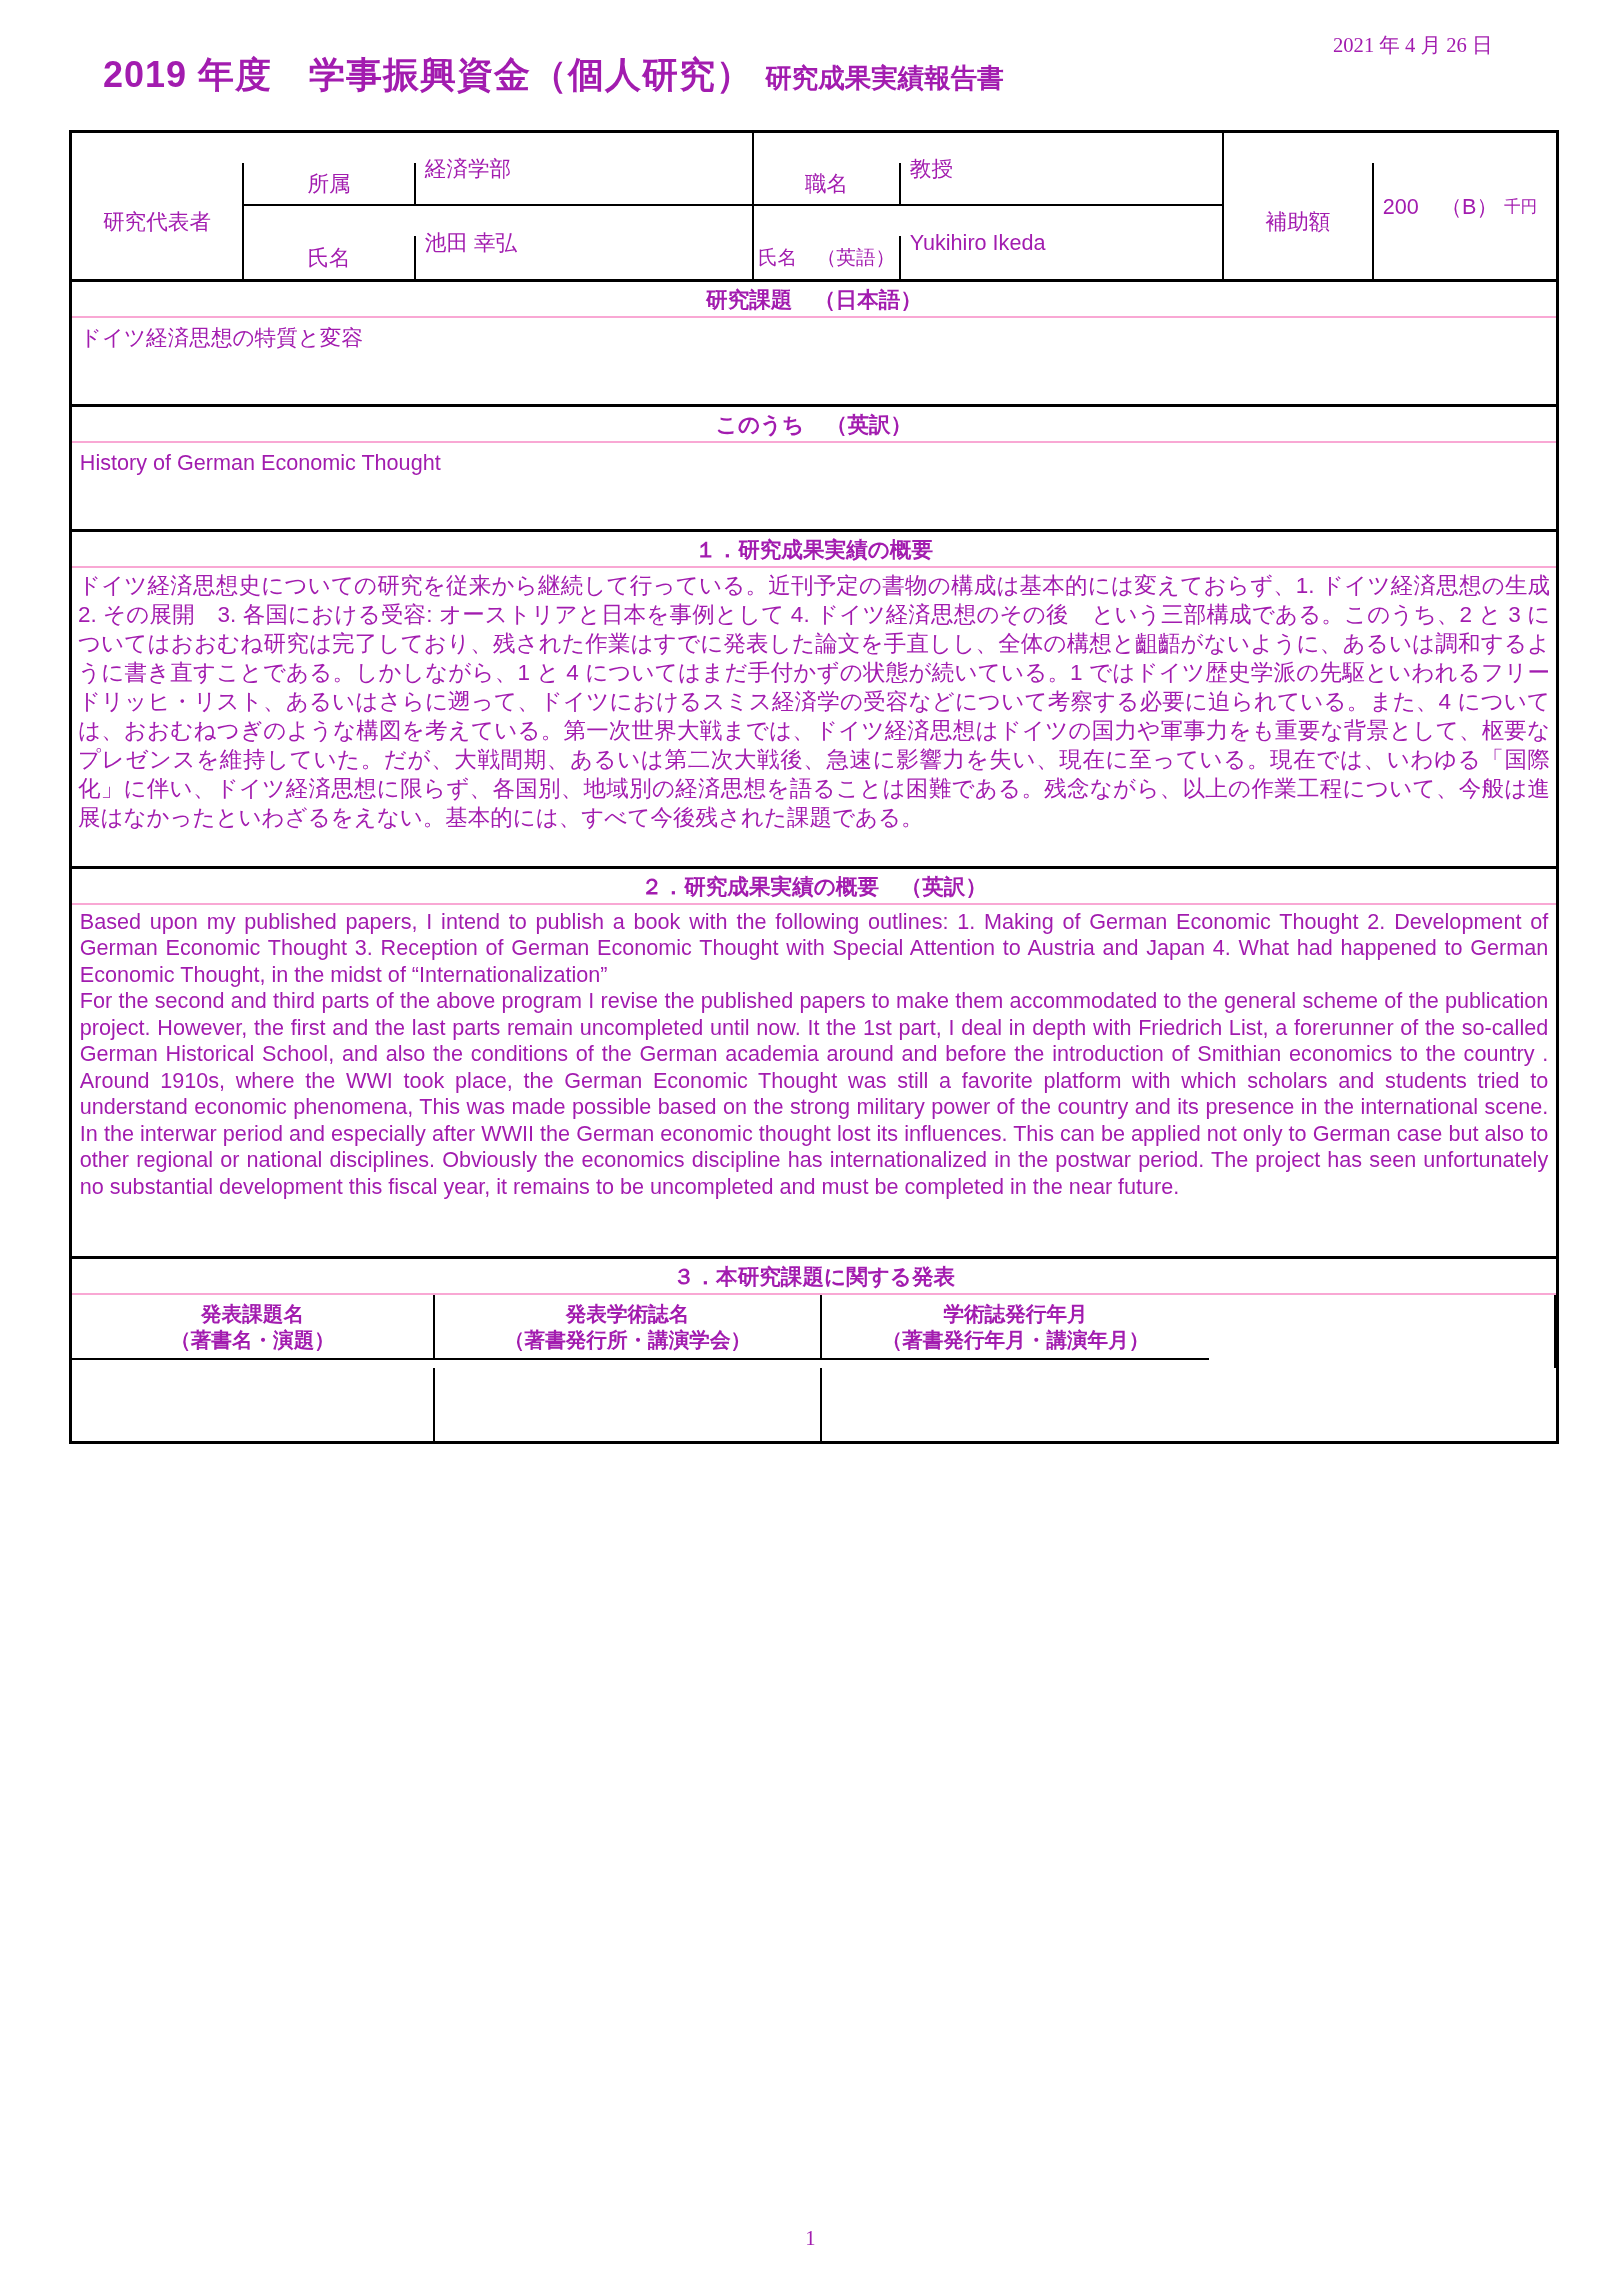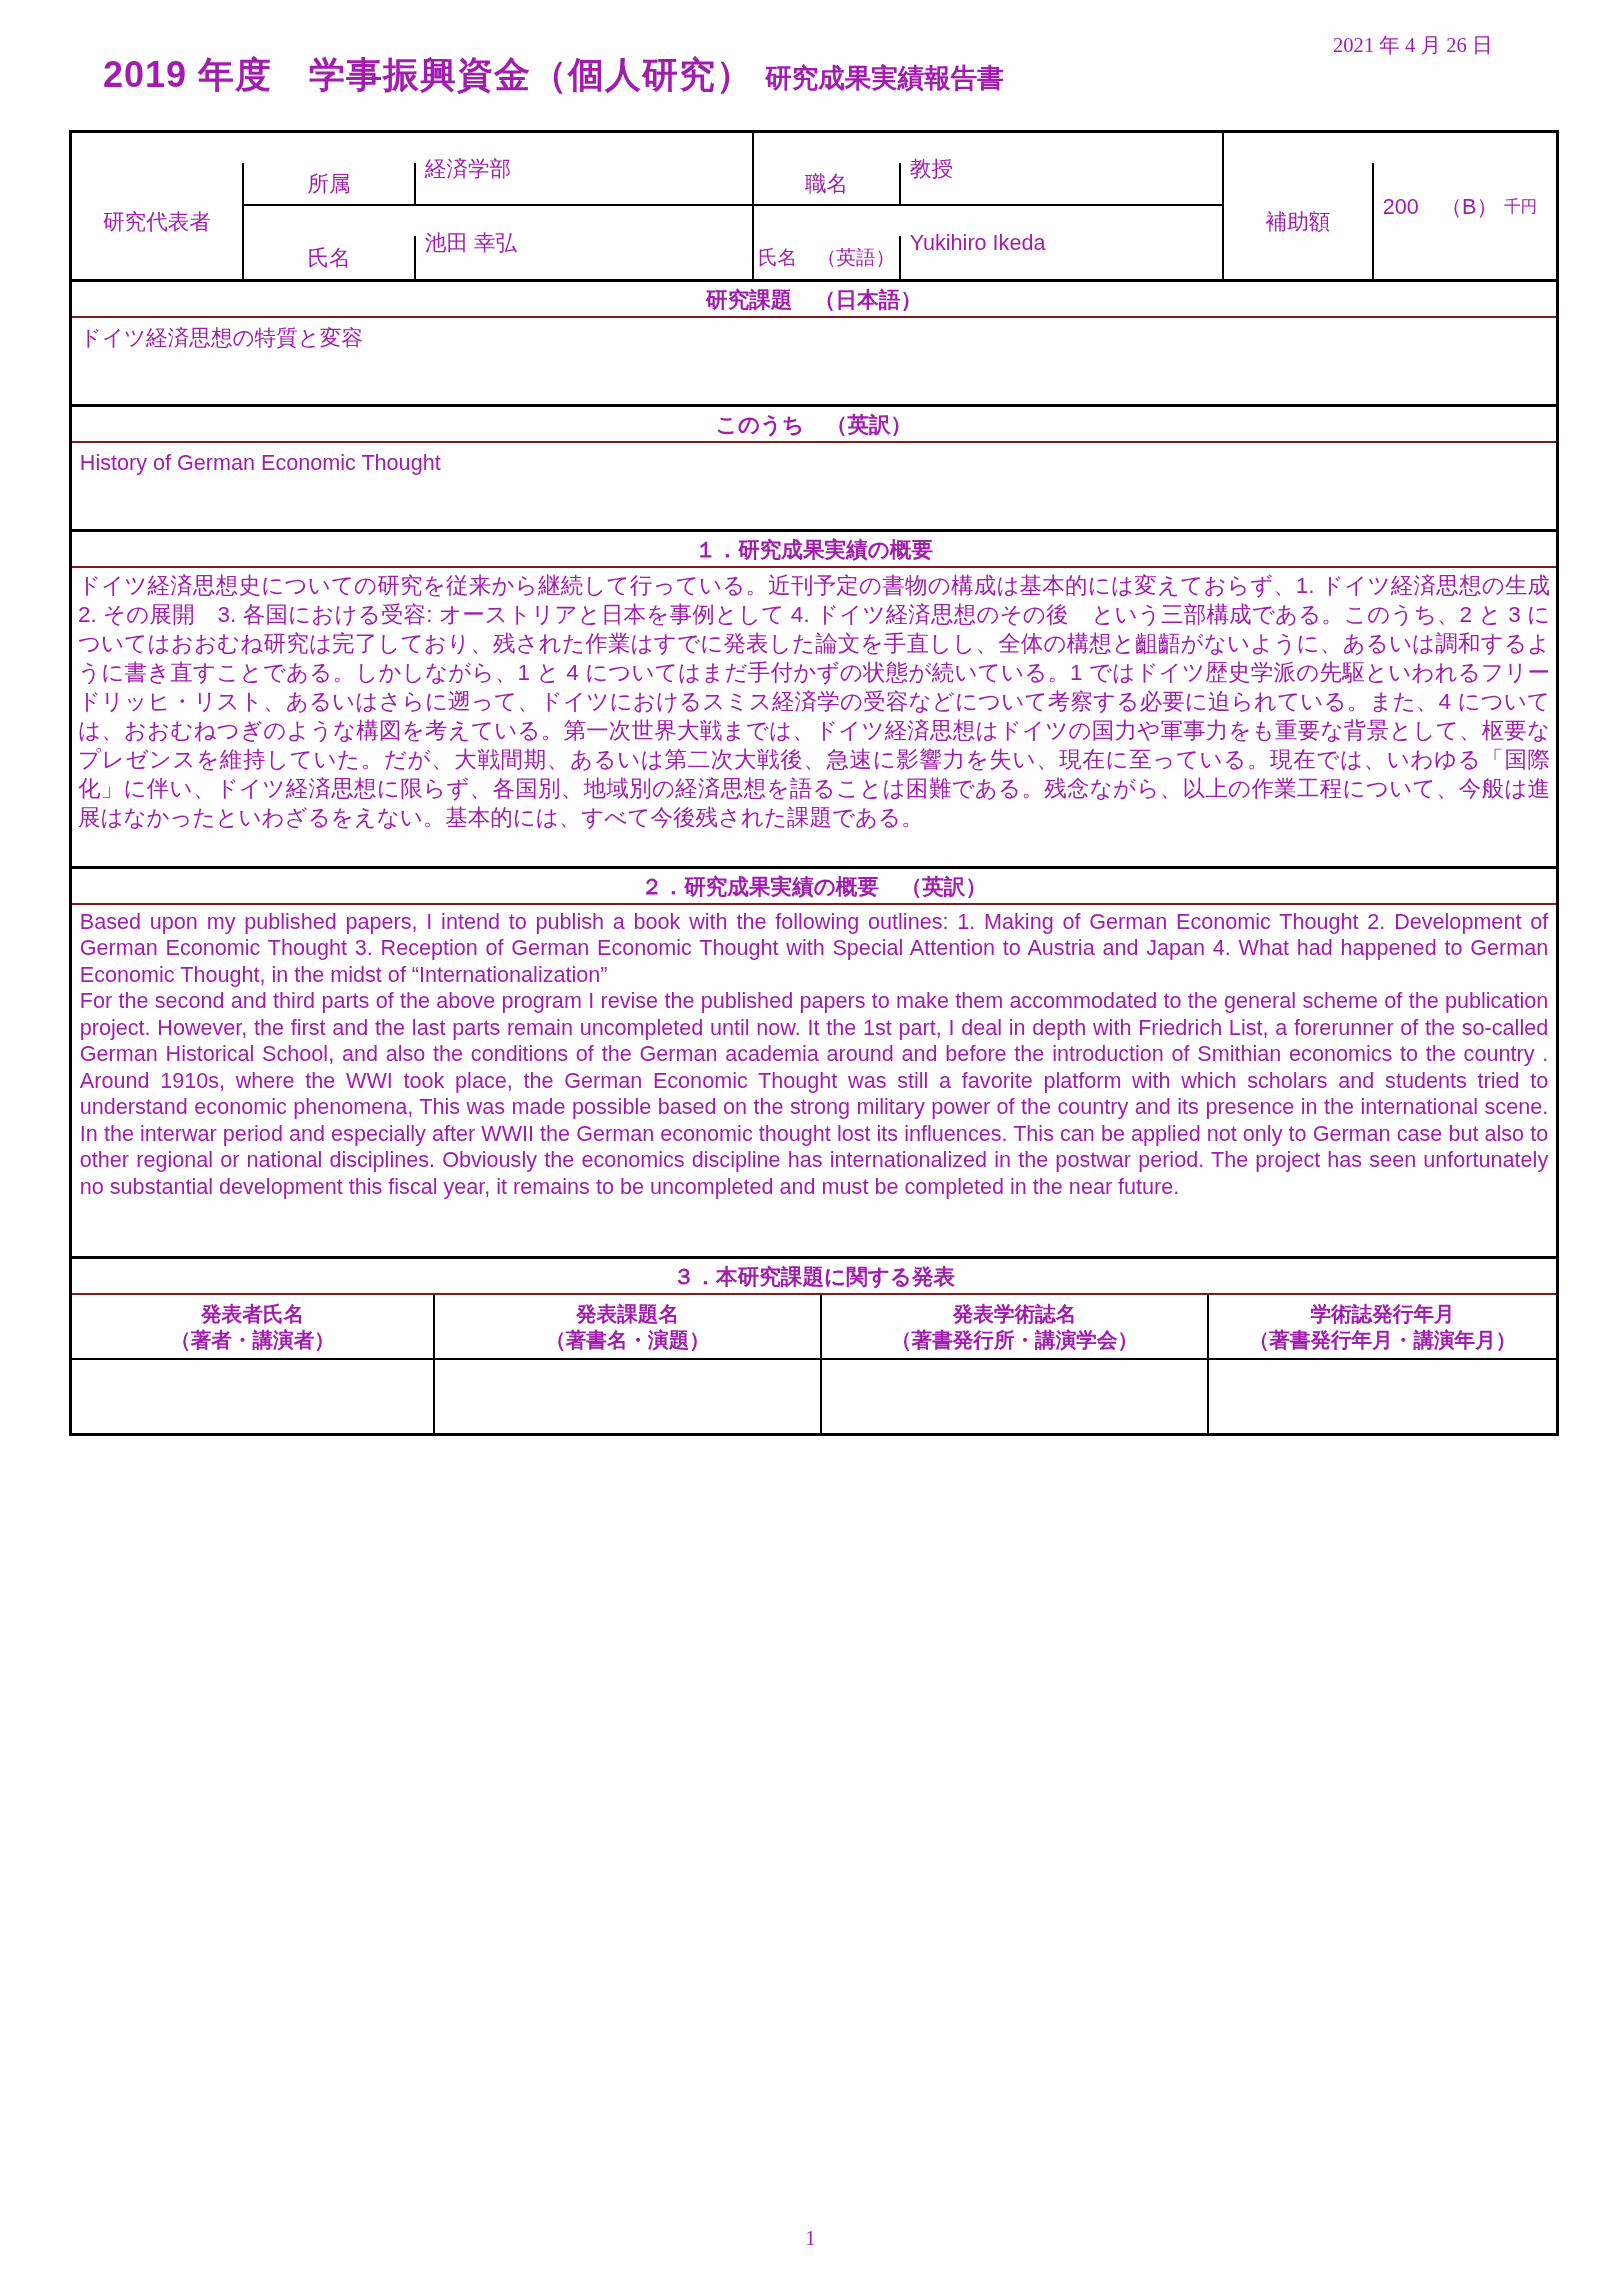--- a/index.html
+++ b/index.html
@@ -45,21 +45,21 @@
   .cell.val { padding-left:8.8px; }
   .br { border-right:2px solid #000; }
   .bb { border-bottom:2px solid #000; }
   .c-researcher { grid-column:1; grid-row:1/3; }
   .c-subsidy-label { grid-column:6; grid-row:1/3; }
   .c-subsidy-value { grid-column:7; grid-row:1/3; }
   .subsidy-unit { font-size:16.7px; margin-left:5.9px; }
   
   .section-header {
     border-top:3.9px solid #000;
-    border-bottom:2px solid #7f1d1d;
+    border-bottom:2px solid #f9a8d4;
     height:39px;
     display:flex; align-items:center; justify-content:center;
     font-size:21.6px; font-weight:bold;
   }
   .section-value {
     min-height:86px;
     padding:5.9px 7.8px;
     font-size:21.6px;
     line-height:27.4px;
   }
@@ -139,24 +139,20 @@
 
     <div class="section-header">２．研究成果実績の概要　（英訳）</div>
     <div class="section-body-en">
       <p>Based upon my published papers, I intend to publish a book with the following outlines: 1. Making of German Economic Thought 2. Development of German Economic Thought 3. Reception of German Economic Thought with Special Attention to Austria and Japan 4. What had happened to German Economic Thought, in the midst of “Internationalization”</p>
       <p>For the second and third parts of the above program I revise the published papers to make them accommodated to the general scheme of the publication project. However, the first and the last parts remain uncompleted until now. It the 1st part, I deal in depth with Friedrich List, a forerunner of the so-called German Historical School, and also the conditions of the German academia around and before the introduction of Smithian economics to the country . Around 1910s, where the WWI took place, the German Economic Thought was still a favorite platform with which scholars and students tried to understand economic phenomena, This was made possible based on the strong military power of the country and its presence in the international scene. In the interwar period and especially after WWII the German economic thought lost its influences. This can be applied not only to German case but also to other regional or national disciplines. Obviously the economics discipline has internationalized in the postwar period. The project has seen unfortunately no substantial development this fiscal year, it remains to be uncompleted and must be completed in the near future.</p>
     </div>
 
     <div class="section-header">３．本研究課題に関する発表</div>
     <div class="pub-grid">
       <div class="pub-head br">
-        <span>発表者氏名</span>
-        <span>（著者・講演者）</span>
-      </div>
-      <div class="pub-head br">
         <span>発表課題名</span>
         <span>（著書名・演題）</span>
       </div>
       <div class="pub-head br">
         <span>発表学術誌名</span>
         <span>（著書発行所・講演学会）</span>
       </div>
       <div class="pub-head">
         <span>学術誌発行年月</span>
         <span>（著書発行年月・講演年月）</span>

